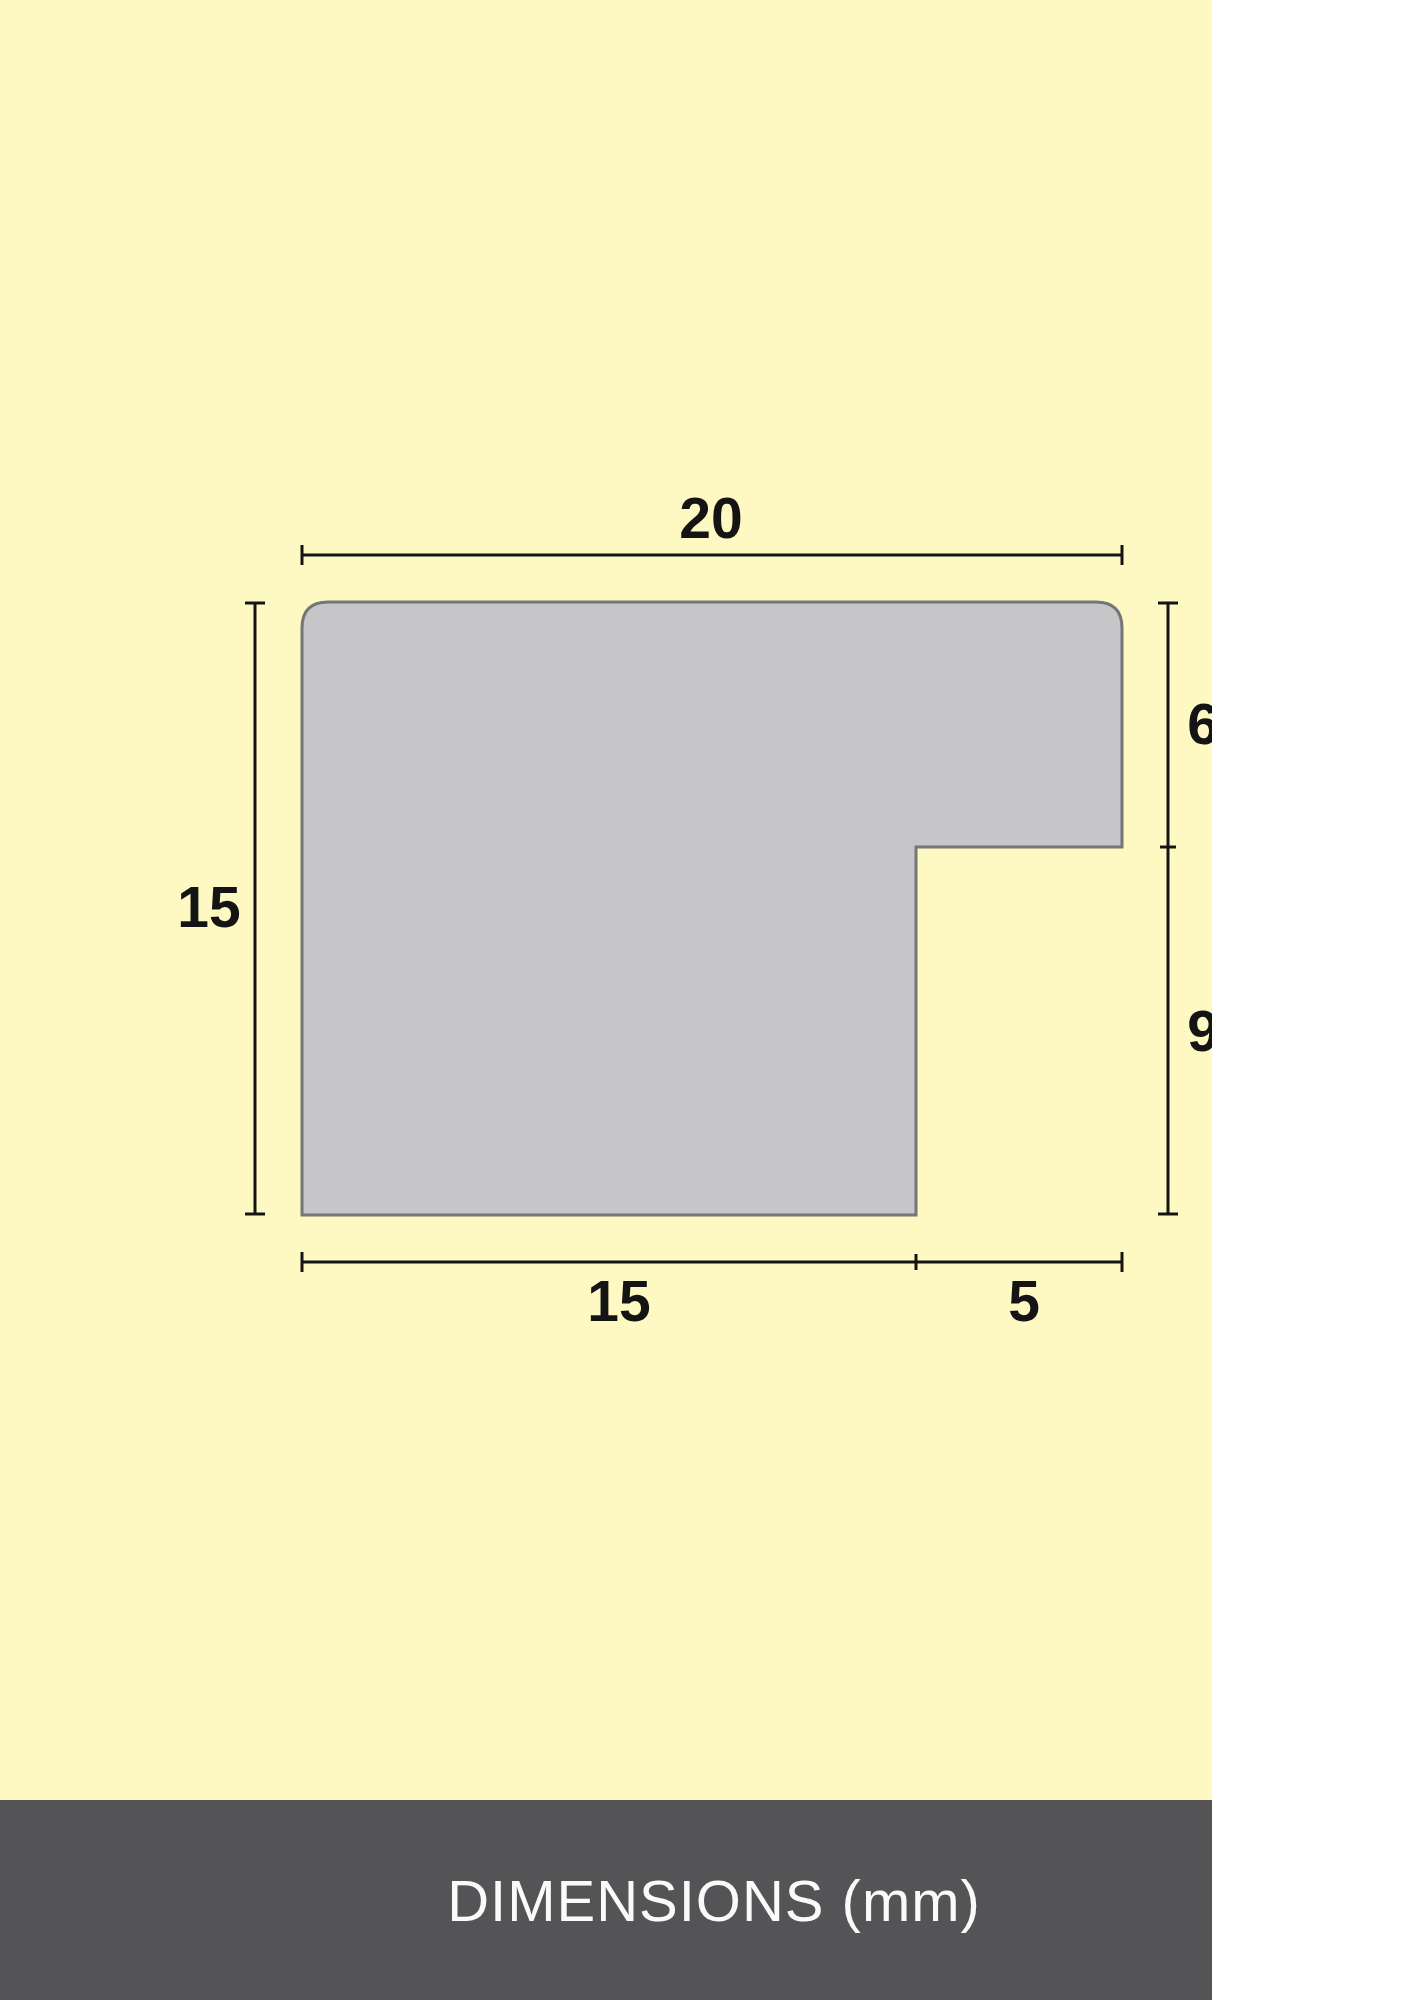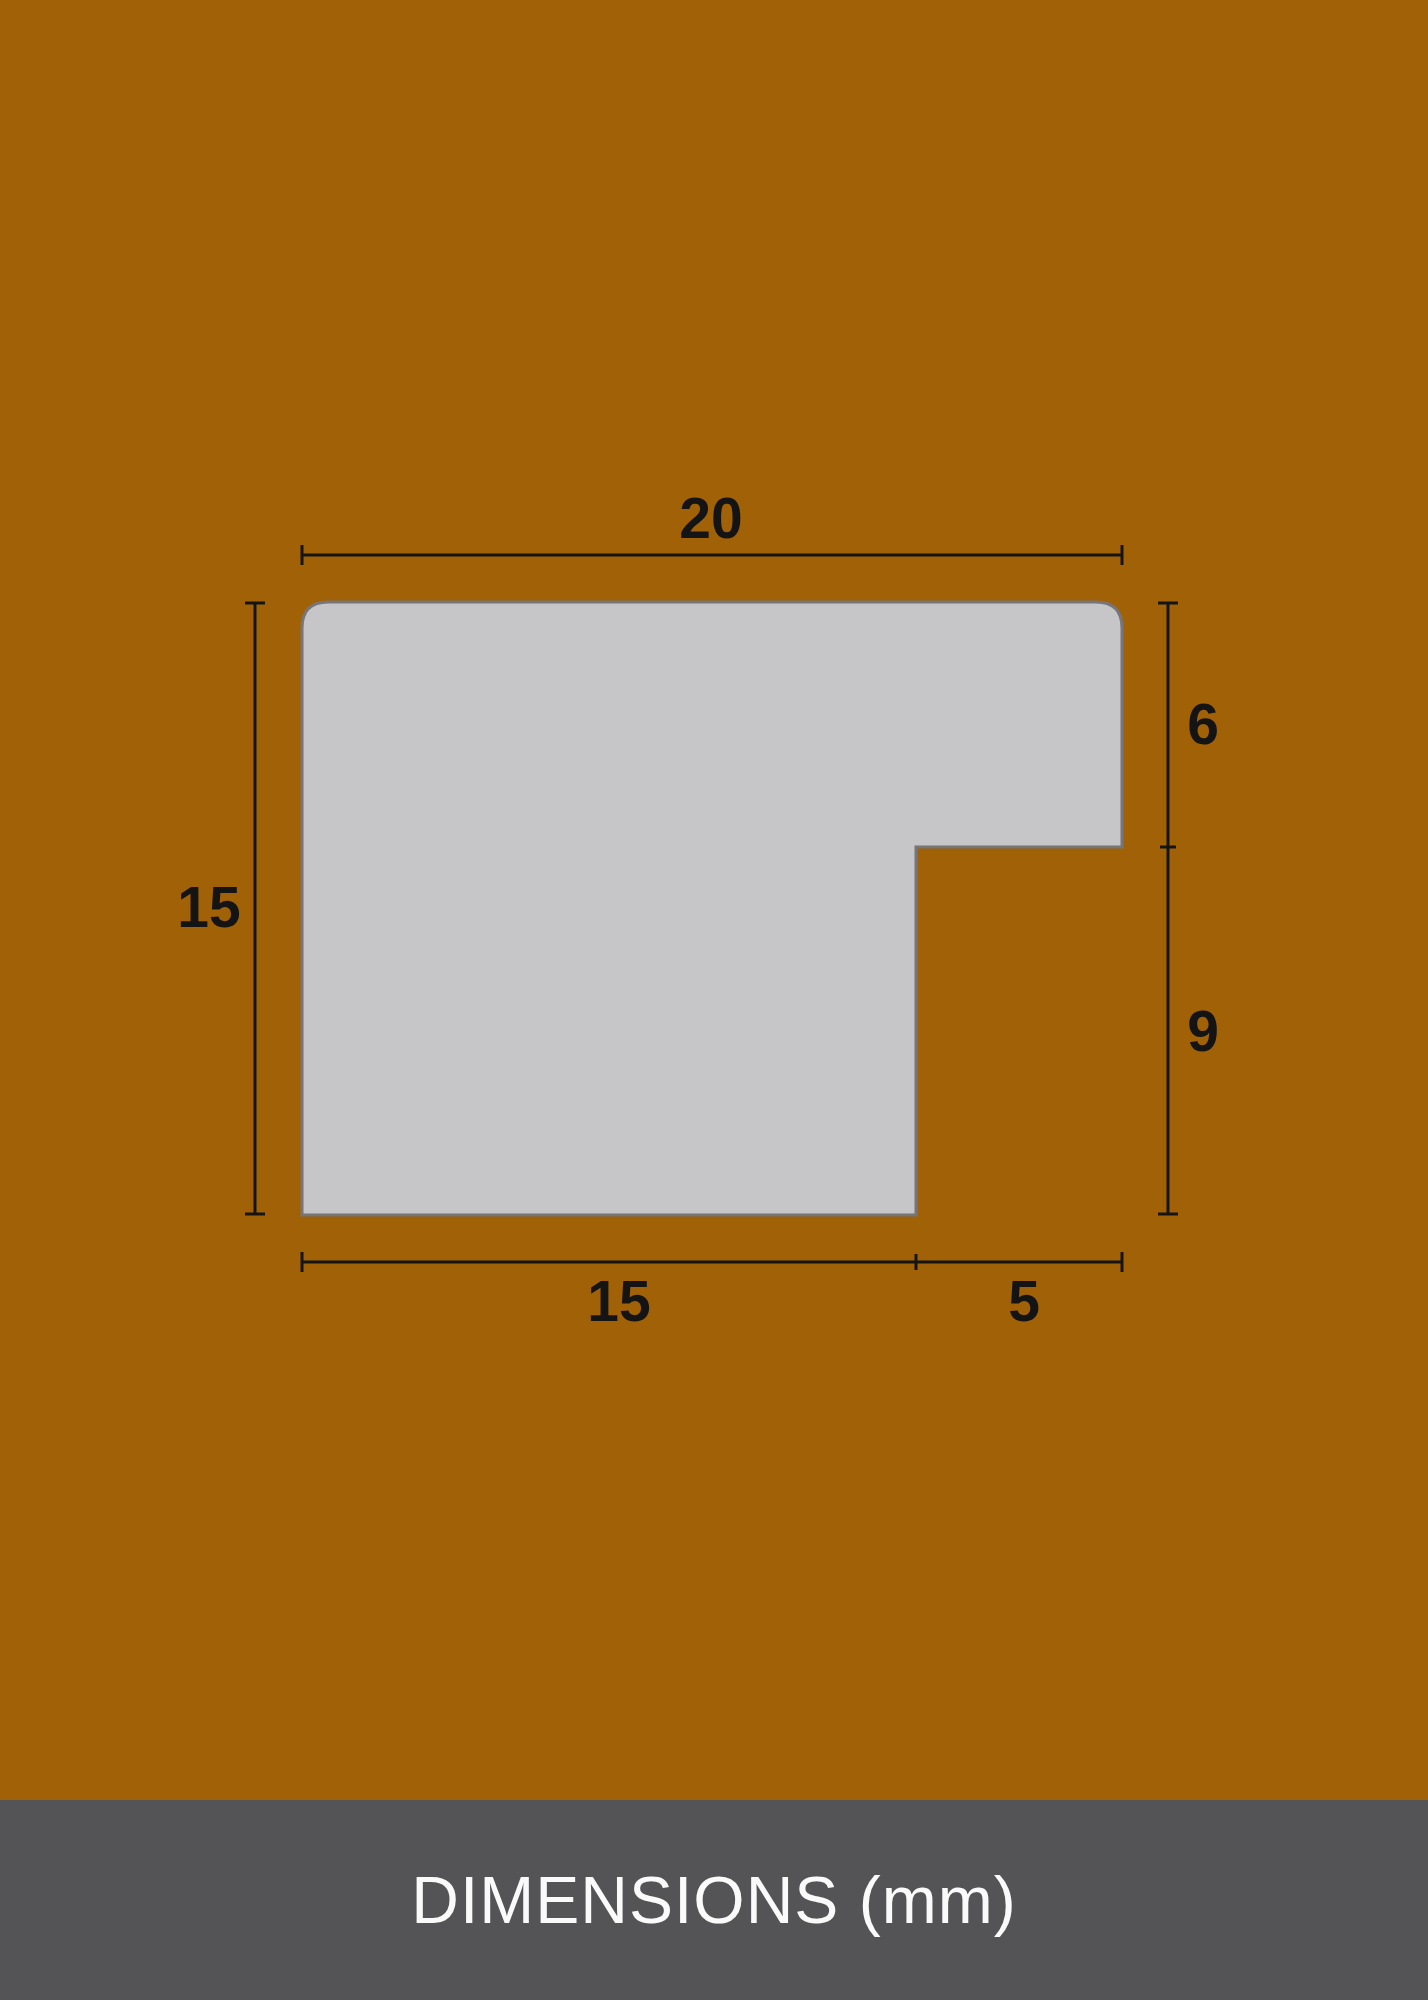--- a/index.html
+++ b/index.html
@@ -1,22 +1,22 @@
 <!DOCTYPE html>
 <html><head>
 <meta charset="utf-8">
 <style>
   html, body { margin: 0; padding: 0; }
   body { font-family: "Liberation Sans", sans-serif; }
 
   .canvas {
     position: relative;
-    width: 1428px;
+    width: 1212px;
     height: 2000px;
-    background: #a16207;
+    background: #fef9c3;
     overflow: hidden;
   }
 
   svg.diagram {
     position: absolute;
     top: 0; left: 0;
     display: block;
   }
 
   .shape {
@@ -45,21 +45,21 @@
     width: 1428px;
     height: 200px;
     background: #545456;
     display: flex;
     align-items: center;
     justify-content: center;
   }
 
   .footer-text {
     color: #fafafa;
-    font-size: 66px;
+    font-size: 58px;
     font-weight: 400;
     letter-spacing: 1px;
     white-space: nowrap;
   }
 </style>
 </head>
 <body>
 
 <div class="canvas">
 

